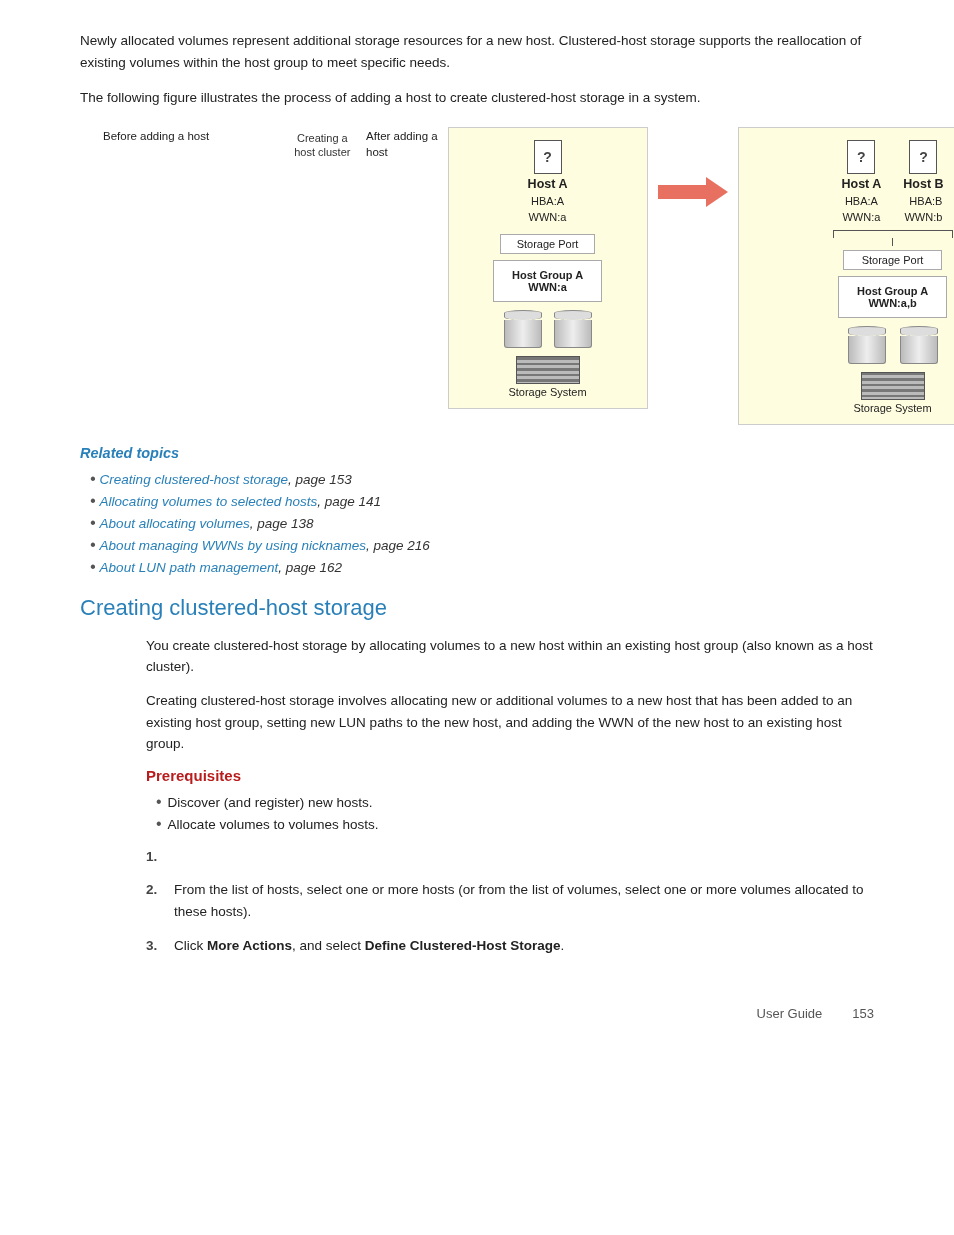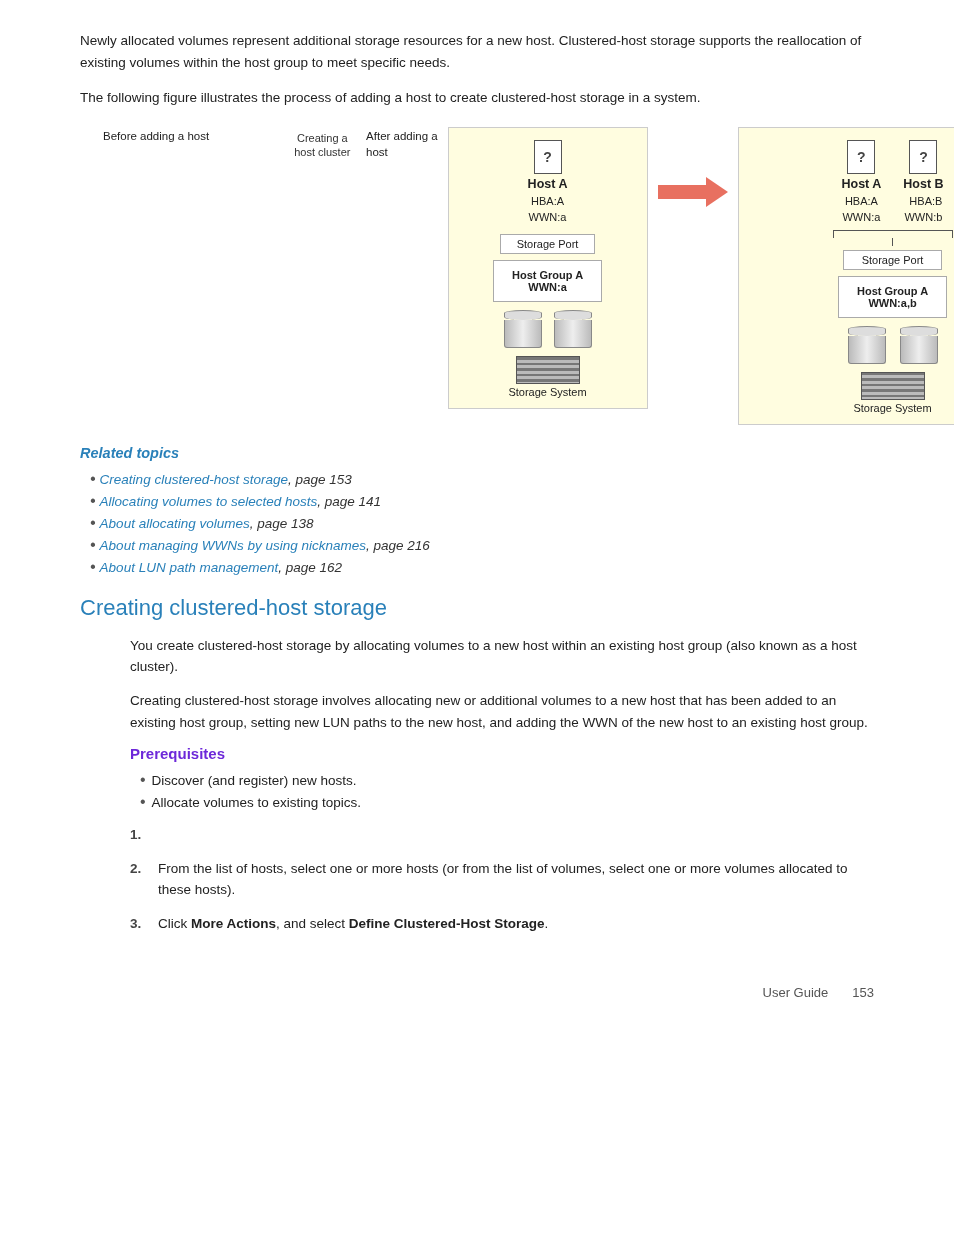--- a/index.html
+++ b/index.html
@@ -65,31 +65,31 @@
     .main-heading {
       color: #2980b9;
       font-size: 22px;
       font-weight: normal;
       margin-bottom: 14px;
       margin-top: 10px;
       border-top: none;
     }
 
     .section-body {
-      margin-left: 50px;
+      margin-left: 66px;
     }
 
     .section-body p {
       line-height: 1.6;
       font-size: 13.5px;
       margin-bottom: 12px;
     }
 
     .prerequisites-heading {
-      color: #6d28d9;
+      color: #b91c1c;
       font-size: 15px;
       font-weight: bold;
       margin-bottom: 10px;
     }
 
     .prereq-list {
       list-style: none;
       padding-left: 10px;
       margin-bottom: 14px;
     }
@@ -127,21 +127,21 @@
 
     
     .page-footer {
       display: flex;
       justify-content: flex-end;
       align-items: center;
       margin-top: 40px;
       padding-top: 10px;
       font-size: 13px;
       color: #555;
-      gap: 24px;
+      gap: 30px;
     }
 
     .footer-guide {
       color: #555;
     }
 
     .footer-page {
       color: #555;
     }
 
@@ -308,21 +308,21 @@
 
   <h3 class="prerequisites-heading">Prerequisites</h3>
 
   <ul class="prereq-list">
     <li>
       <span class="bullet">•</span>
       <span>Discover (and register) new hosts.</span>
     </li>
     <li>
       <span class="bullet">•</span>
-      <span>Allocate volumes to existing topics.</span>
+      <span>Allocate volumes to volumes hosts.</span>
     </li>
   </ul>
 
   <ol class="steps-list">
     <li class="step-item">
       <span class="step-num">1.</span>
     </li>
     <li class="step-item">
       <span class="step-num">2.</span>
       <span class="step-text">From the list of hosts, select one or more hosts (or from the list of volumes, select one or more volumes allocated to these hosts).</span>

